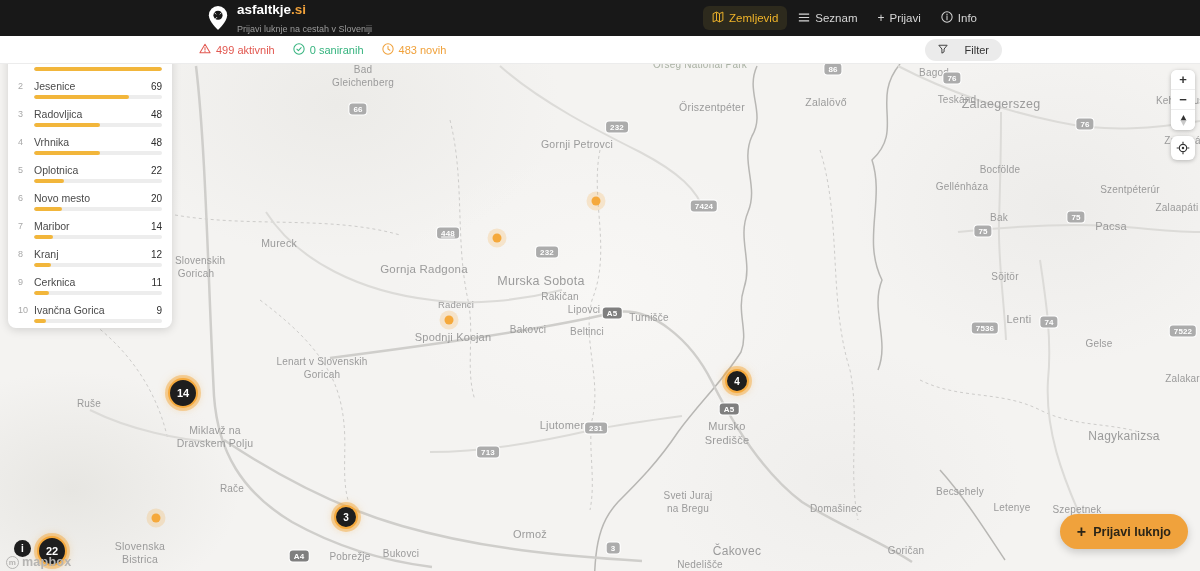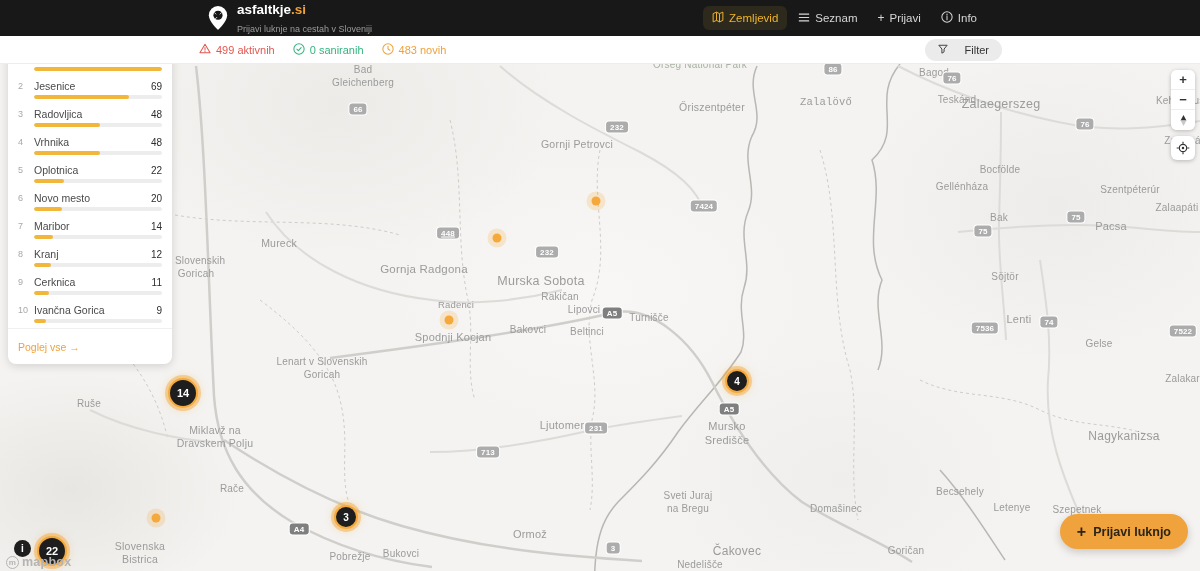--- a/index.html
+++ b/index.html
@@ -195,21 +195,21 @@
       <path class="road" d="M90,410 C130,430 180,440 214,442"></path>
       <path class="road" d="M1001,112 C1001,150 1000,190 999,222 C998,260 1004,300 1006,340"></path>
     </g>
   </svg>
   <div id="map-overlays">
       <span class="map-label" style="font-size: 10px; left: 363px; top: 12px;">Bad
 Gleichenberg</span>
       <span class="map-label" style="font-size: 10px; color: rgb(169, 177, 163); left: 700px; top: 1px;">Őrség National Park</span>
       <span class="map-label" style="font-size: 10px; left: 934px; top: 9px;">Bagod</span>
       <span class="map-label" style="font-size: 10px; left: 957px; top: 36px;">Teskánd</span>
-      <span class="map-label" style="font-size: 10.5px; left: 826px; top: 39px; font-family: Liberation Mono, monospace;">Zalalövő</span>
+      <span class="map-label" style="font-size: 10.5px; left: 826px; top: 39px;">Zalalövő</span>
       <span class="map-label" style="font-size: 10.5px; left: 712px; top: 44px;">Őriszentpéter</span>
       <span class="map-label" style="font-size: 12.5px; left: 1001px; top: 41px;">Zalaegerszeg</span>
       <span class="map-label" style="font-size: 10px; left: 1190px; top: 37px;">Kehidakustány</span>
       <span class="map-label" style="font-size: 10px; left: 1188px; top: 77px;">Zalacsány</span>
       <span class="map-label" style="font-size: 10px; left: 1000px; top: 106px;">Bocfölde</span>
       <span class="map-label" style="font-size: 10px; left: 962px; top: 123px;">Gellénháza</span>
       <span class="map-label" style="font-size: 10px; left: 1130px; top: 126px;">Szentpéterúr</span>
       <span class="map-label" style="font-size: 10px; left: 999px; top: 154px;">Bak</span>
       <span class="map-label" style="font-size: 10px; left: 1177px; top: 144px;">Zalaapáti</span>
       <span class="map-label" style="font-size: 11px; left: 1111px; top: 163px;">Pacsa</span>
@@ -265,21 +265,21 @@
       <span class="shield" style="left: 983px; top: 167px;">75</span>
       <span class="shield" style="left: 1076px; top: 153px;">75</span>
       <span class="shield" style="left: 1049px; top: 258px;">74</span>
       <span class="shield" style="left: 985px; top: 264px;">7536</span>
       <span class="shield" style="left: 1183px; top: 267px;">7522</span>
       <span class="shield" style="left: 596px; top: 364px;">231</span>
       <span class="shield" style="left: 488px; top: 388px;">713</span>
       <span class="shield" style="left: 613px; top: 484px;">3</span>
       <span class="shield dark" style="left: 612px; top: 249px;">A5</span>
       <span class="shield dark" style="left: 729px; top: 345px;">A5</span>
-      <span class="shield dark" style="left: 299px; top: 465px;">A4</span>
+      <span class="shield dark" style="left: 299px; top: 492px;">A4</span>
       <div class="dot" style="left: 596px; top: 137px;"></div>
       <div class="dot" style="left: 497px; top: 174px;"></div>
       <div class="dot" style="left: 449px; top: 256px;"></div>
       <div class="dot" style="left: 156px; top: 454px;"></div>
       <div class="cluster" style="width: 30px; height: 30px; font-size: 11px; left: 183px; top: 329px;">14</div>
       <div class="cluster" style="width: 24px; height: 24px; font-size: 10px; left: 737px; top: 317px;">4</div>
       <div class="cluster" style="width: 24px; height: 24px; font-size: 10px; left: 346px; top: 453px;">3</div>
       <div class="cluster" style="width: 30px; height: 30px; font-size: 11px; left: 52px; top: 487px;">22</div>
     </div>
 </div>
@@ -391,23 +391,20 @@
         <div class="rank-top">
           <span class="rank-num">10</span>
           <span class="rank-name">Ivančna Gorica</span>
           <span class="rank-val">9</span>
         </div>
         <div class="rank-bar">
           <i style="width: 9.7%;"></i>
         </div>
       </div>
     </div>
-  <div class="panel-foot">
-    <button class="panel-link">Poglej vse →</button>
-  </div>
 </aside>
 
 <div class="map" style="background:none; pointer-events:none; z-index:6;">
   <div class="ctl-group" style="pointer-events:auto;">
     <button class="ctl-btn">+</button>
     <button class="ctl-btn">−</button>
     <button class="ctl-btn">
         <svg width="11" height="13" viewBox="0 0 12 14">
           <path d="M6 1l3.2 6H2.8z" fill="#333"></path>
           <path d="M6 13L2.8 7h6.4z" fill="#c9c9c9"></path>

